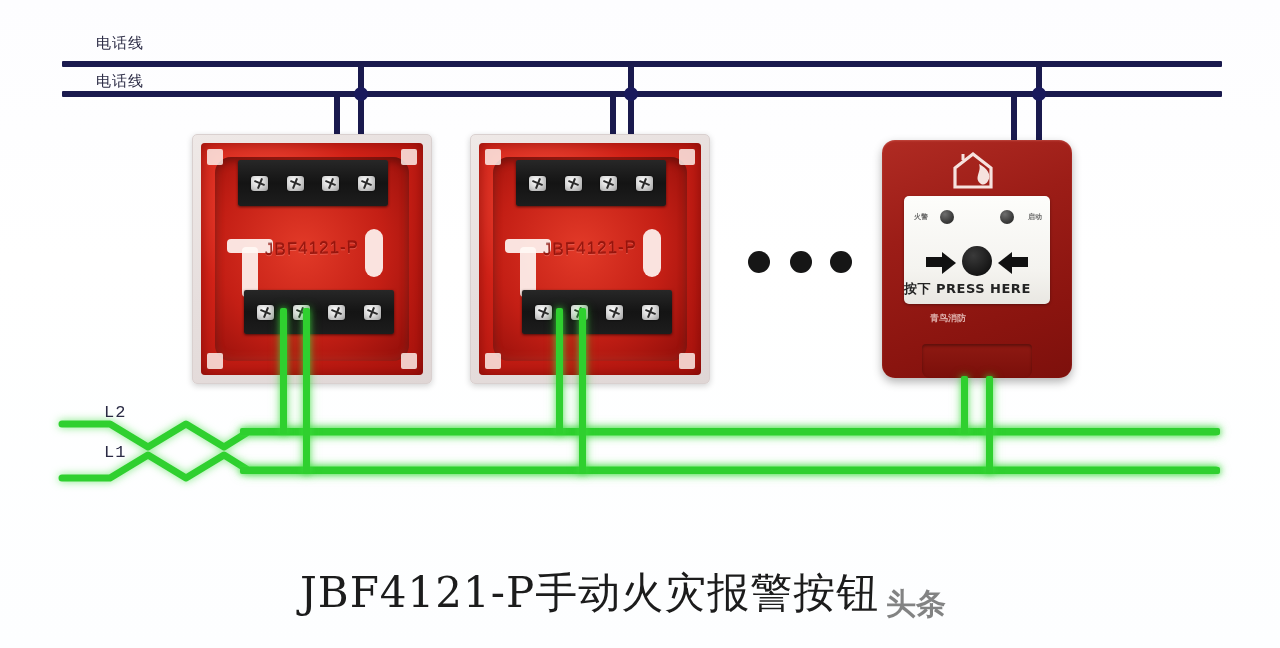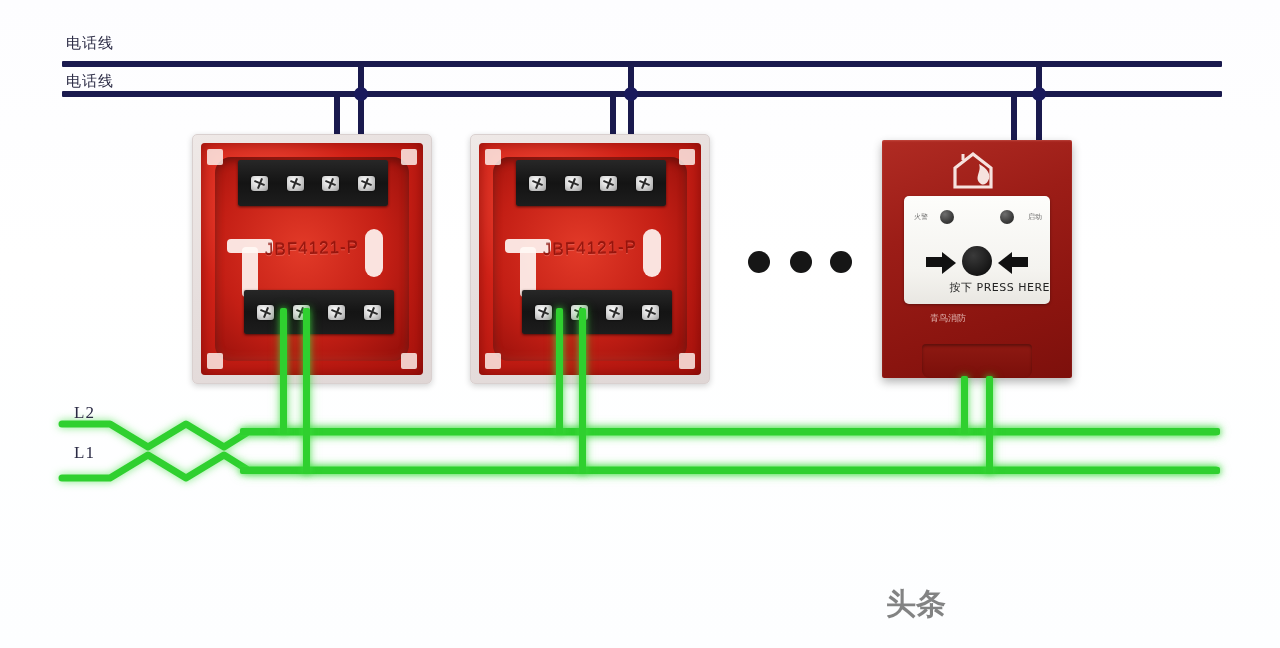--- a/index.html
+++ b/index.html
@@ -30,23 +30,24 @@
     background: #1a1a5c;
     border-radius: 50%;
     transform: translate(-50%,-50%);
   }
 
   .wire-label {
     position: absolute;
     font-size: 15px;
     color: #2a2a44;
     letter-spacing: 1px;
-    font-family: Liberation Serif, serif;
+    font-family: Liberation Mono, monospace;
     white-space: nowrap;
     text-shadow: 0 0 2px rgba(255,255,255,.9);
+    margin-left: 30px;
   }
 
   
   .grn-line {
     position: absolute;
     background: #2fd02f;
     box-shadow: 0 0 6px rgba(60,220,60,.75), 0 0 12px rgba(60,220,60,.35);
     border-radius: 2px;
   }
   .grn-h { height: 7px; }
@@ -129,22 +130,23 @@
     position: absolute;
     background: #2a2a2a;
   }
   .screw::before { left: 50%; top: 2px; width: 2px; height: 11px; margin-left: -1px; transform: rotate(22deg); }
   .screw::after  { left: 3px; top: 50%; height: 2px; width: 11px; margin-top: -1px; transform: rotate(22deg); }
 
   
   .mcp {
     position: absolute;
     background: linear-gradient(160deg,#b02b23 0%,#9c1d17 35%,#8a140f 75%,#7d100c 100%);
-    border-radius: 2px;
+    border-radius: 13px;
     box-shadow: 0 4px 10px rgba(0,0,0,.3), inset 0 1px 2px rgba(255,170,160,.25);
+    font-weight: bold;
   }
   .mcp-house {
     position: absolute;
     left: 50%;
     transform: translateX(-50%);
     top: 10px;
     width: 52px; height: 40px;
   }
   .mcp-face {
     position: absolute;
@@ -184,22 +186,22 @@
   .arrow-stem {
     position: absolute;
     top: 61px;
     height: 10px;
     background: #111;
   }
   .mcp-press {
     position: absolute;
     left: 0; right: 0;
     top: 84px;
-    text-align: right;
-    font-size: 11px;
+    text-align: left;
+    font-size: 13px;
     letter-spacing: .5px;
     color: #232323;
     font-family: "DejaVu Sans", sans-serif;
     white-space: nowrap;
   }
   .mcp-brand {
     position: absolute;
     left: 24px;
     top: 172px;
     font-size: 9px;
@@ -387,16 +389,17 @@
 
   <div class="grn-line grn-v" style="left:556px; top:308px; height:126px;"></div>
   <div class="grn-line grn-v" style="left:579px; top:308px; height:166px;"></div>
 
   <div class="grn-line grn-v" style="left:961px; top:376px; height:58px;"></div>
   <div class="grn-line grn-v" style="left:986px; top:376px; height:98px;"></div>
 
   <div class="wire-label" style="left:74px; top:403px; font-size:17px;">L2</div>
   <div class="wire-label" style="left:74px; top:443px; font-size:17px;">L1</div>
 
+  <div class="caption" style="left:300px; top:565px;">JBF4121-P手动火灾报警按钮</div>
 
   <div class="wm-toutiao" style="left:886px; top:584px;">头条</div>
 
 </div>
 
 </body></html>

